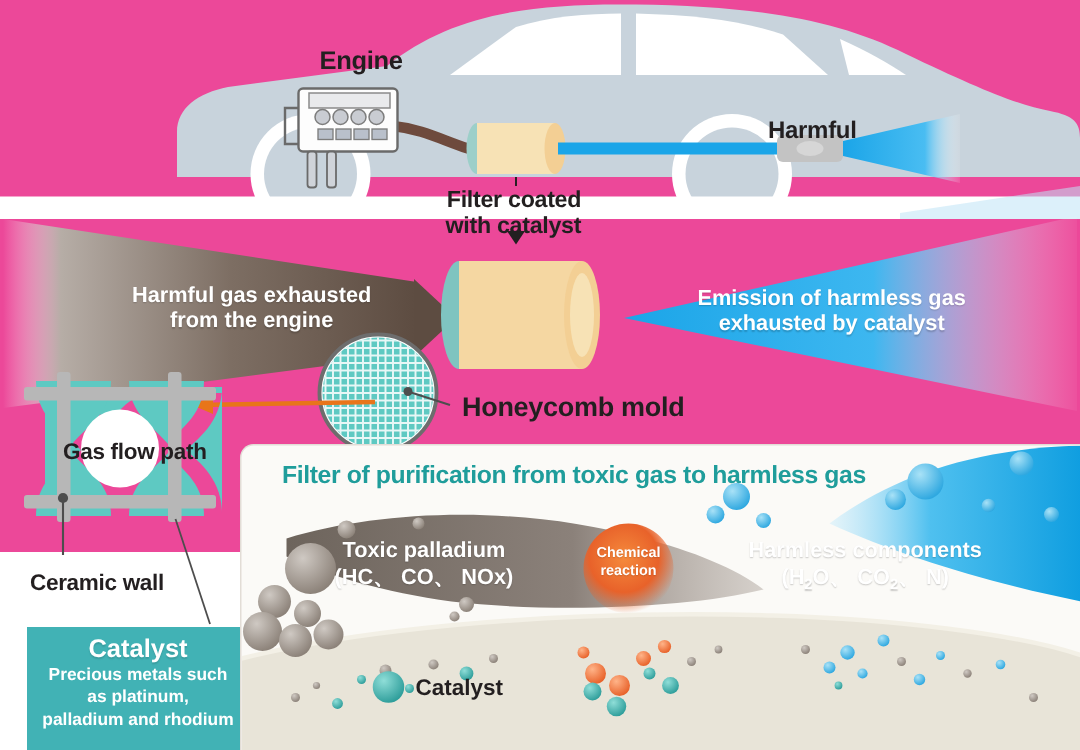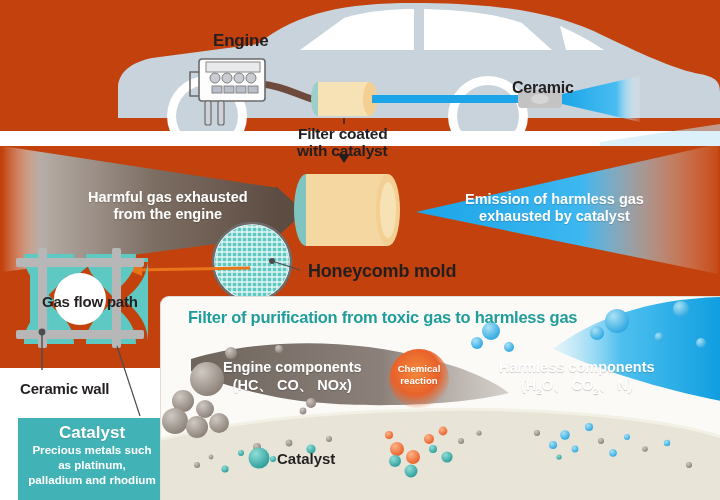--- a/index.html
+++ b/index.html
@@ -6,21 +6,21 @@
   html, body {
     margin: 0; padding: 0;
     width: 720px; height: 500px;
     background: #ffffff;
     font-family: "Liberation Sans", sans-serif;
     overflow: hidden;
   }
   #stage {
     position: relative;
     width: 720px; height: 368px;
-    background: #c2410c;
+    background: #ec4899;
   }
 
   
   #car-band {
     position: absolute; left: 0; top: 0; width: 720px; height: 146px;
     overflow: hidden;
   }
   .lbl {
     position: absolute;
     color: #231f20;
@@ -179,21 +179,21 @@
         </g>
         <path d="M199 72 L190 72 L190 96 L199 96" fill="none" stroke="#6a6a6a" stroke-width="1.6"></path>
         <rect x="205" y="101" width="6" height="24" rx="2" fill="#cfd3d9" stroke="#6a6a6a" stroke-width="1.2"></rect>
         <rect x="218" y="101" width="6" height="24" rx="2" fill="#cfd3d9" stroke="#6a6a6a" stroke-width="1.2"></rect>
       </g>
 
       <line x1="344" y1="124" x2="344" y2="118" stroke="#231f20" stroke-width="1.3"></line>
     </svg>
 
     <div class="lbl" id="engine-label">Engine</div>
-    <div class="lbl" id="muffler-label">Ceramic</div>
+    <div class="lbl" id="muffler-label">Harmful</div>
   </div>
 
   <div class="lbl" id="filter-label">
     <span>Filter coated</span><br>
     <span>with catalyst</span>
   </div>
 
   <div id="mid-band">
     <svg width="720" height="180" viewBox="0 0 720 180">
       <defs>
@@ -447,21 +447,21 @@
         <circle cx="506" cy="146" r="3.2" fill="url(#sBlue)"></circle>
         <circle cx="528" cy="168" r="3" fill="url(#sGray)"></circle>
       </g>
 
       <circle cx="98" cy="161" r="10.5" fill="url(#sTeal)"></circle>
     </svg>
 
     <div id="panel-title">Filter of purification from toxic gas to harmless gas</div>
 
     <div class="panel-lbl" id="toxic-label">
-      <span>Engine components</span><br>
+      <span>Toxic palladium</span><br>
       <span id="toxic-line2">(HC、&nbsp;CO、&nbsp;NOx)</span>
     </div>
 
     <div id="reaction-label">
       <span>Chemical</span><br>
       <span>reaction</span>
     </div>
 
     <div class="panel-lbl" id="harmlesscomp-label">
       <span>Harmless components</span><br>

